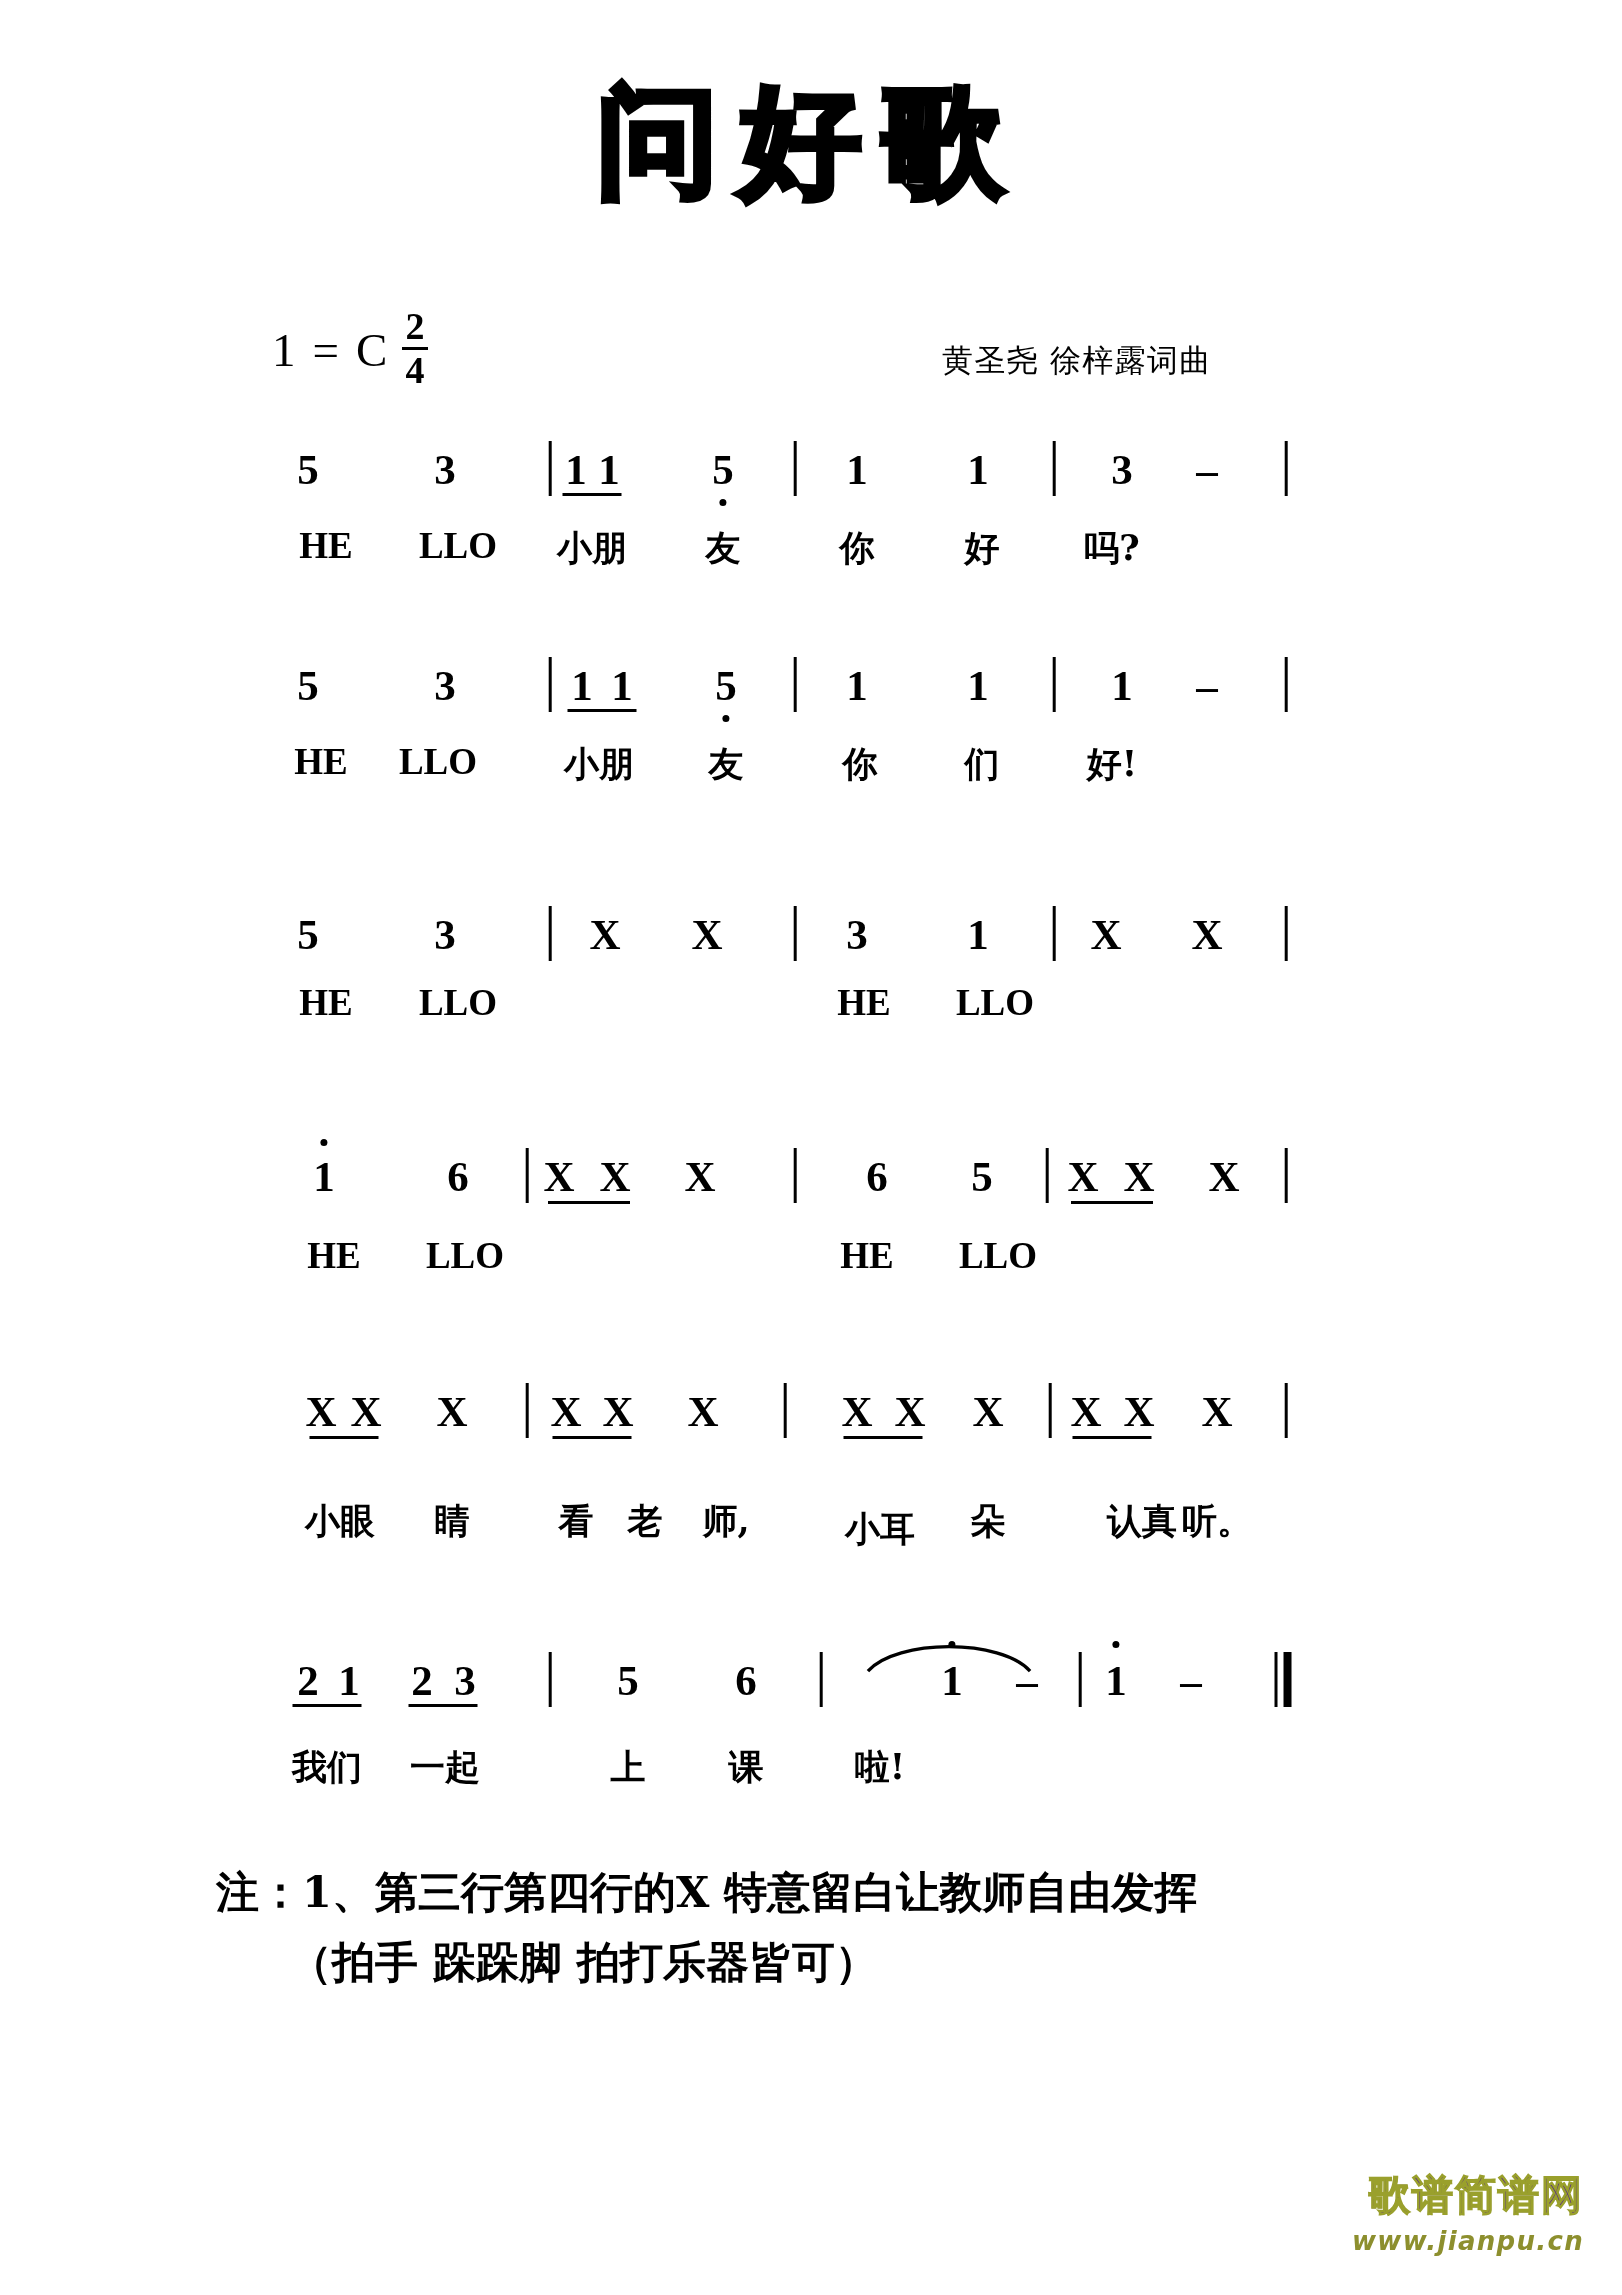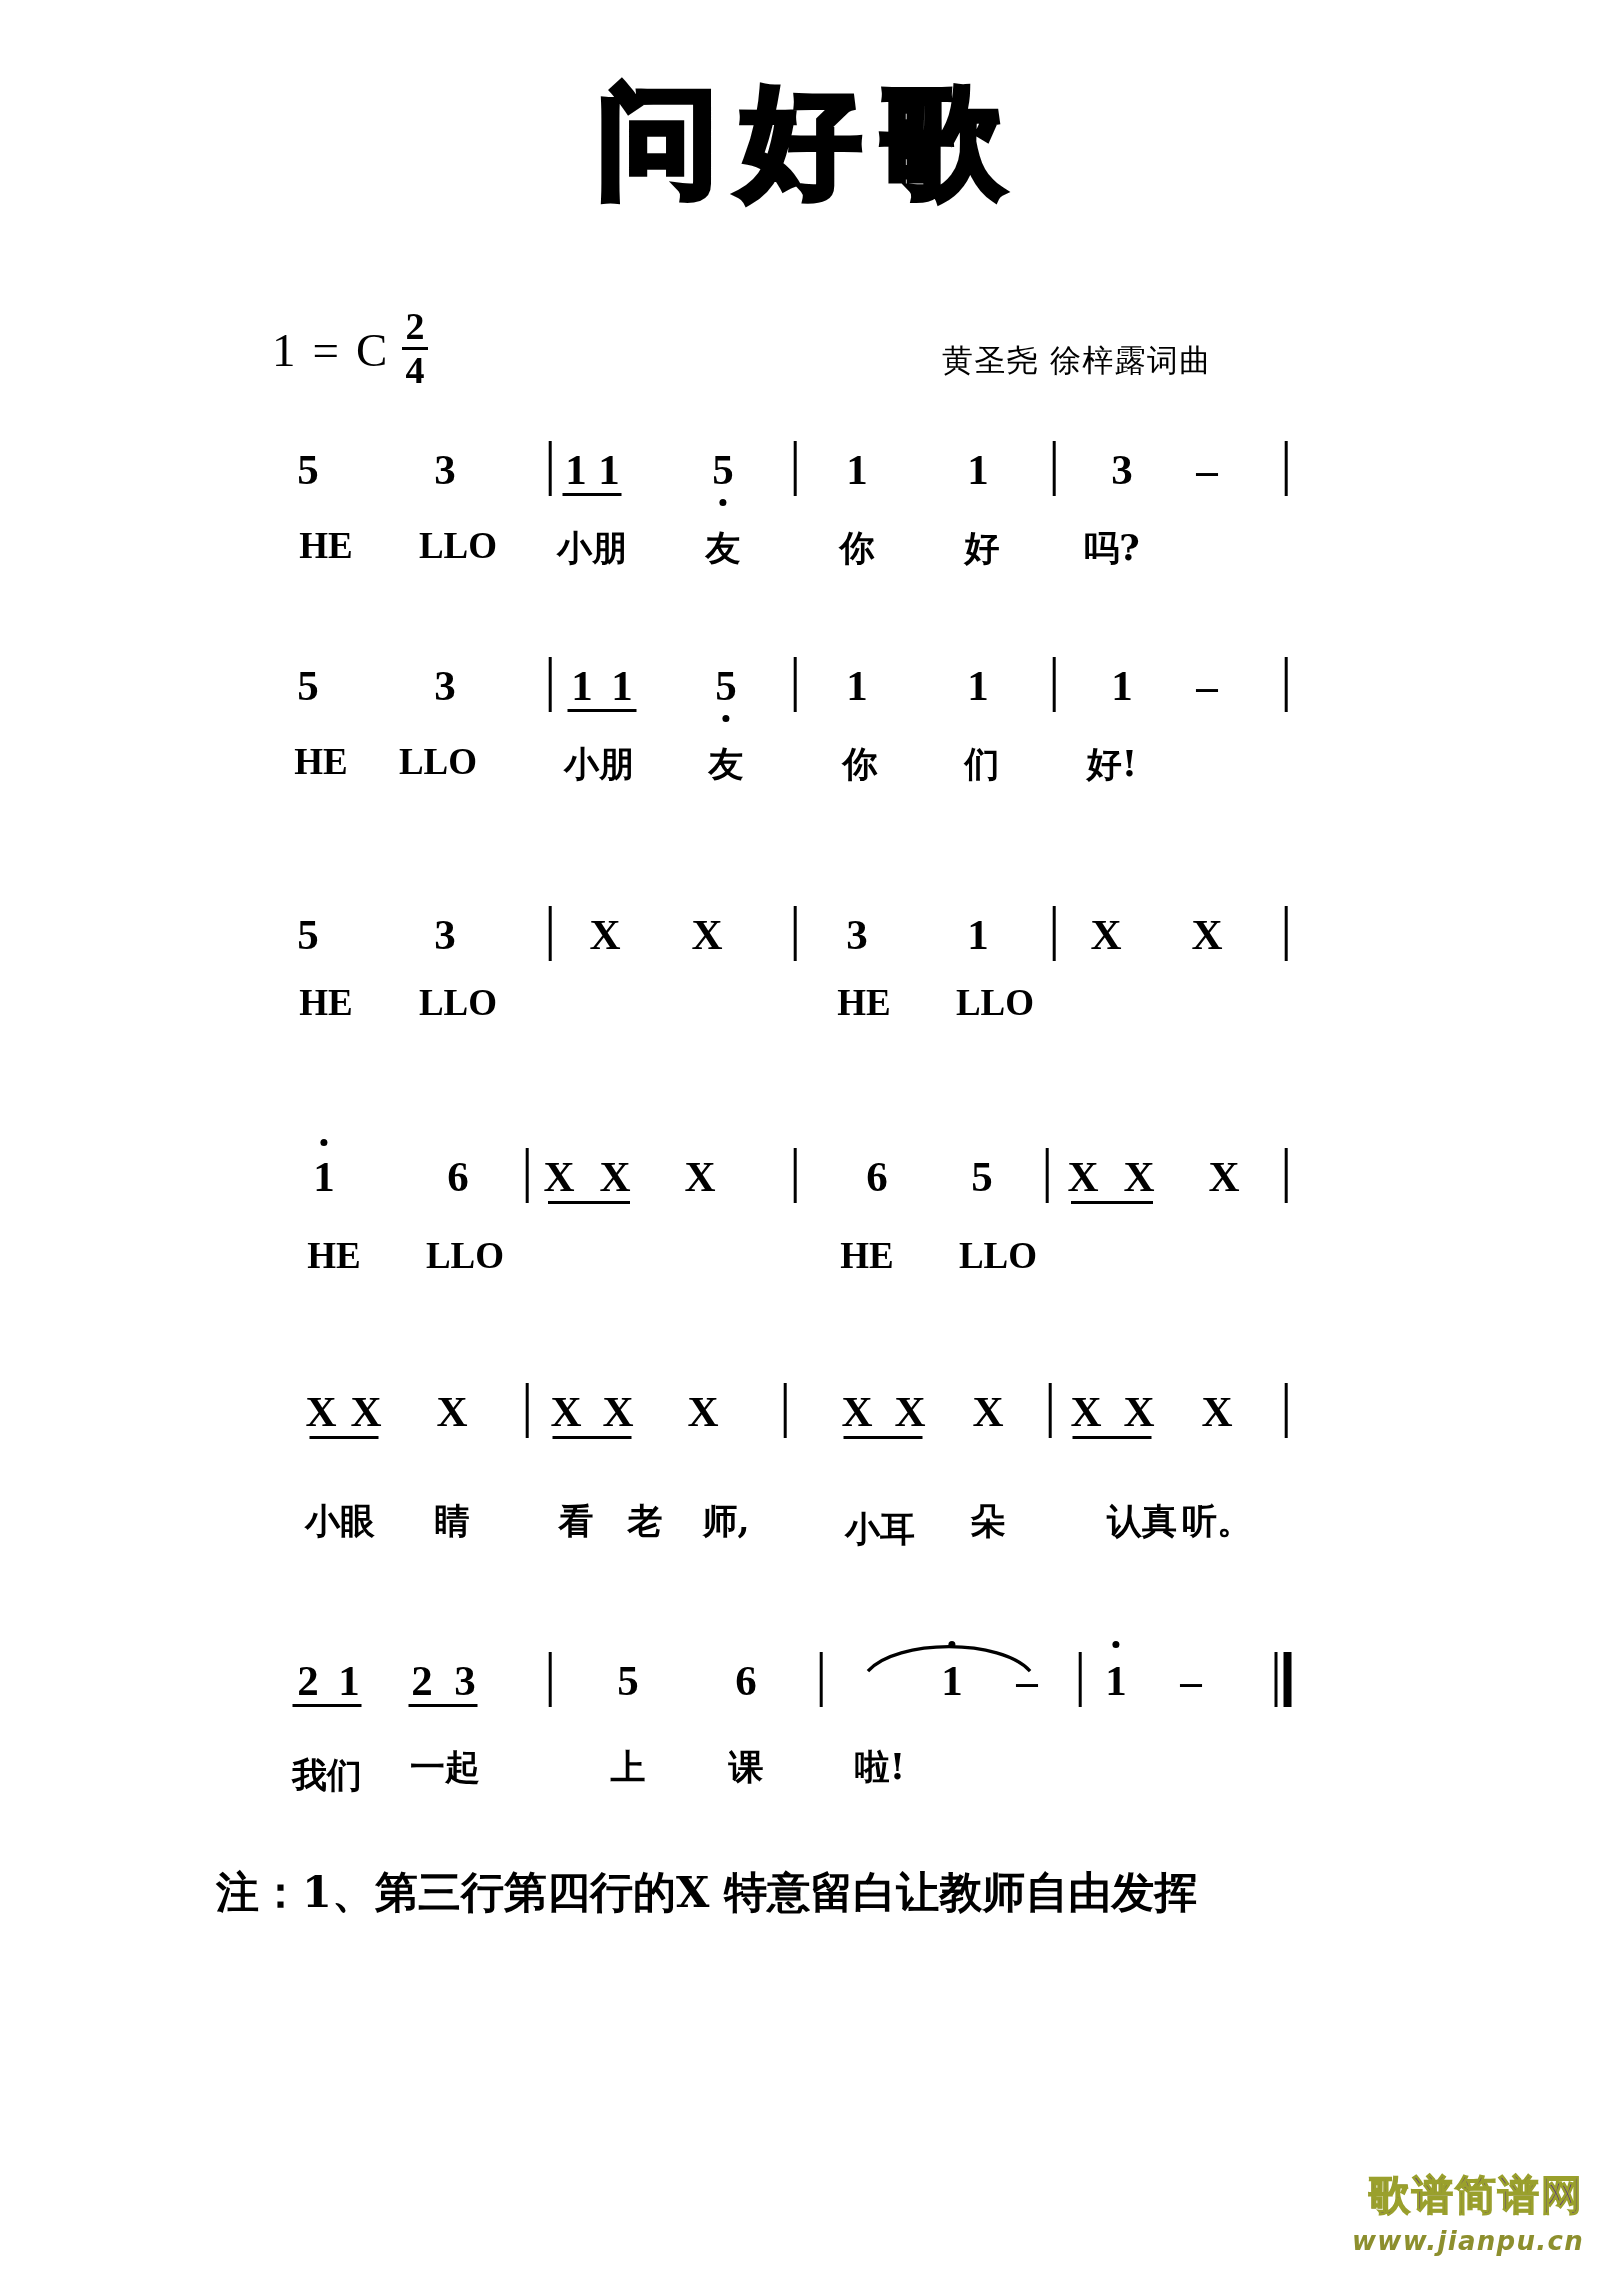--- a/index.html
+++ b/index.html
@@ -336,28 +336,29 @@
   <div class="dotover" style="left:952px; top:5.2px;"></div>
   <div class="note" style="left:1027px; top:19.6px;">–</div>
   <div class="bar" style="left:1080px; top:15.7px;"></div>
   <div class="note" style="left:1116px; top:19.6px;">1</div>
   <div class="dotover" style="left:1116px; top:5.2px;"></div>
   <div class="note" style="left:1191px; top:19.6px;">–</div>
   <div class="endbar" style="left:1283px; top:15.7px;">
     <i></i><i class="fat"></i>
   </div>
 
-  <div class="lyric" style="left:327px; top:108px;margin-top:8px;">我们</div>
+  <div class="lyric" style="left:327px; top:108px;">我们</div>
   <div class="lyric" style="left:445px; top:108px;">一起</div>
   <div class="lyric" style="left:628px; top:108px;">上</div>
   <div class="lyric" style="left:746px; top:108px;">课</div>
   <div class="lyric" style="left:880px; top:108px;">啦!</div>
 </div>
 
 <div id="notes">
   <div class="n-line">注：1、第三行第四行的X 特意留白让教师自由发挥</div>
+  <div class="n-line indent1">（拍手 跺跺脚 拍打乐器皆可）</div>
 </div>
 
 <div id="watermark">
   <div class="wm-main">歌谱简谱网</div>
   <div class="wm-sub">www.jianpu.cn</div>
 </div>
 
 
 </body></html>

